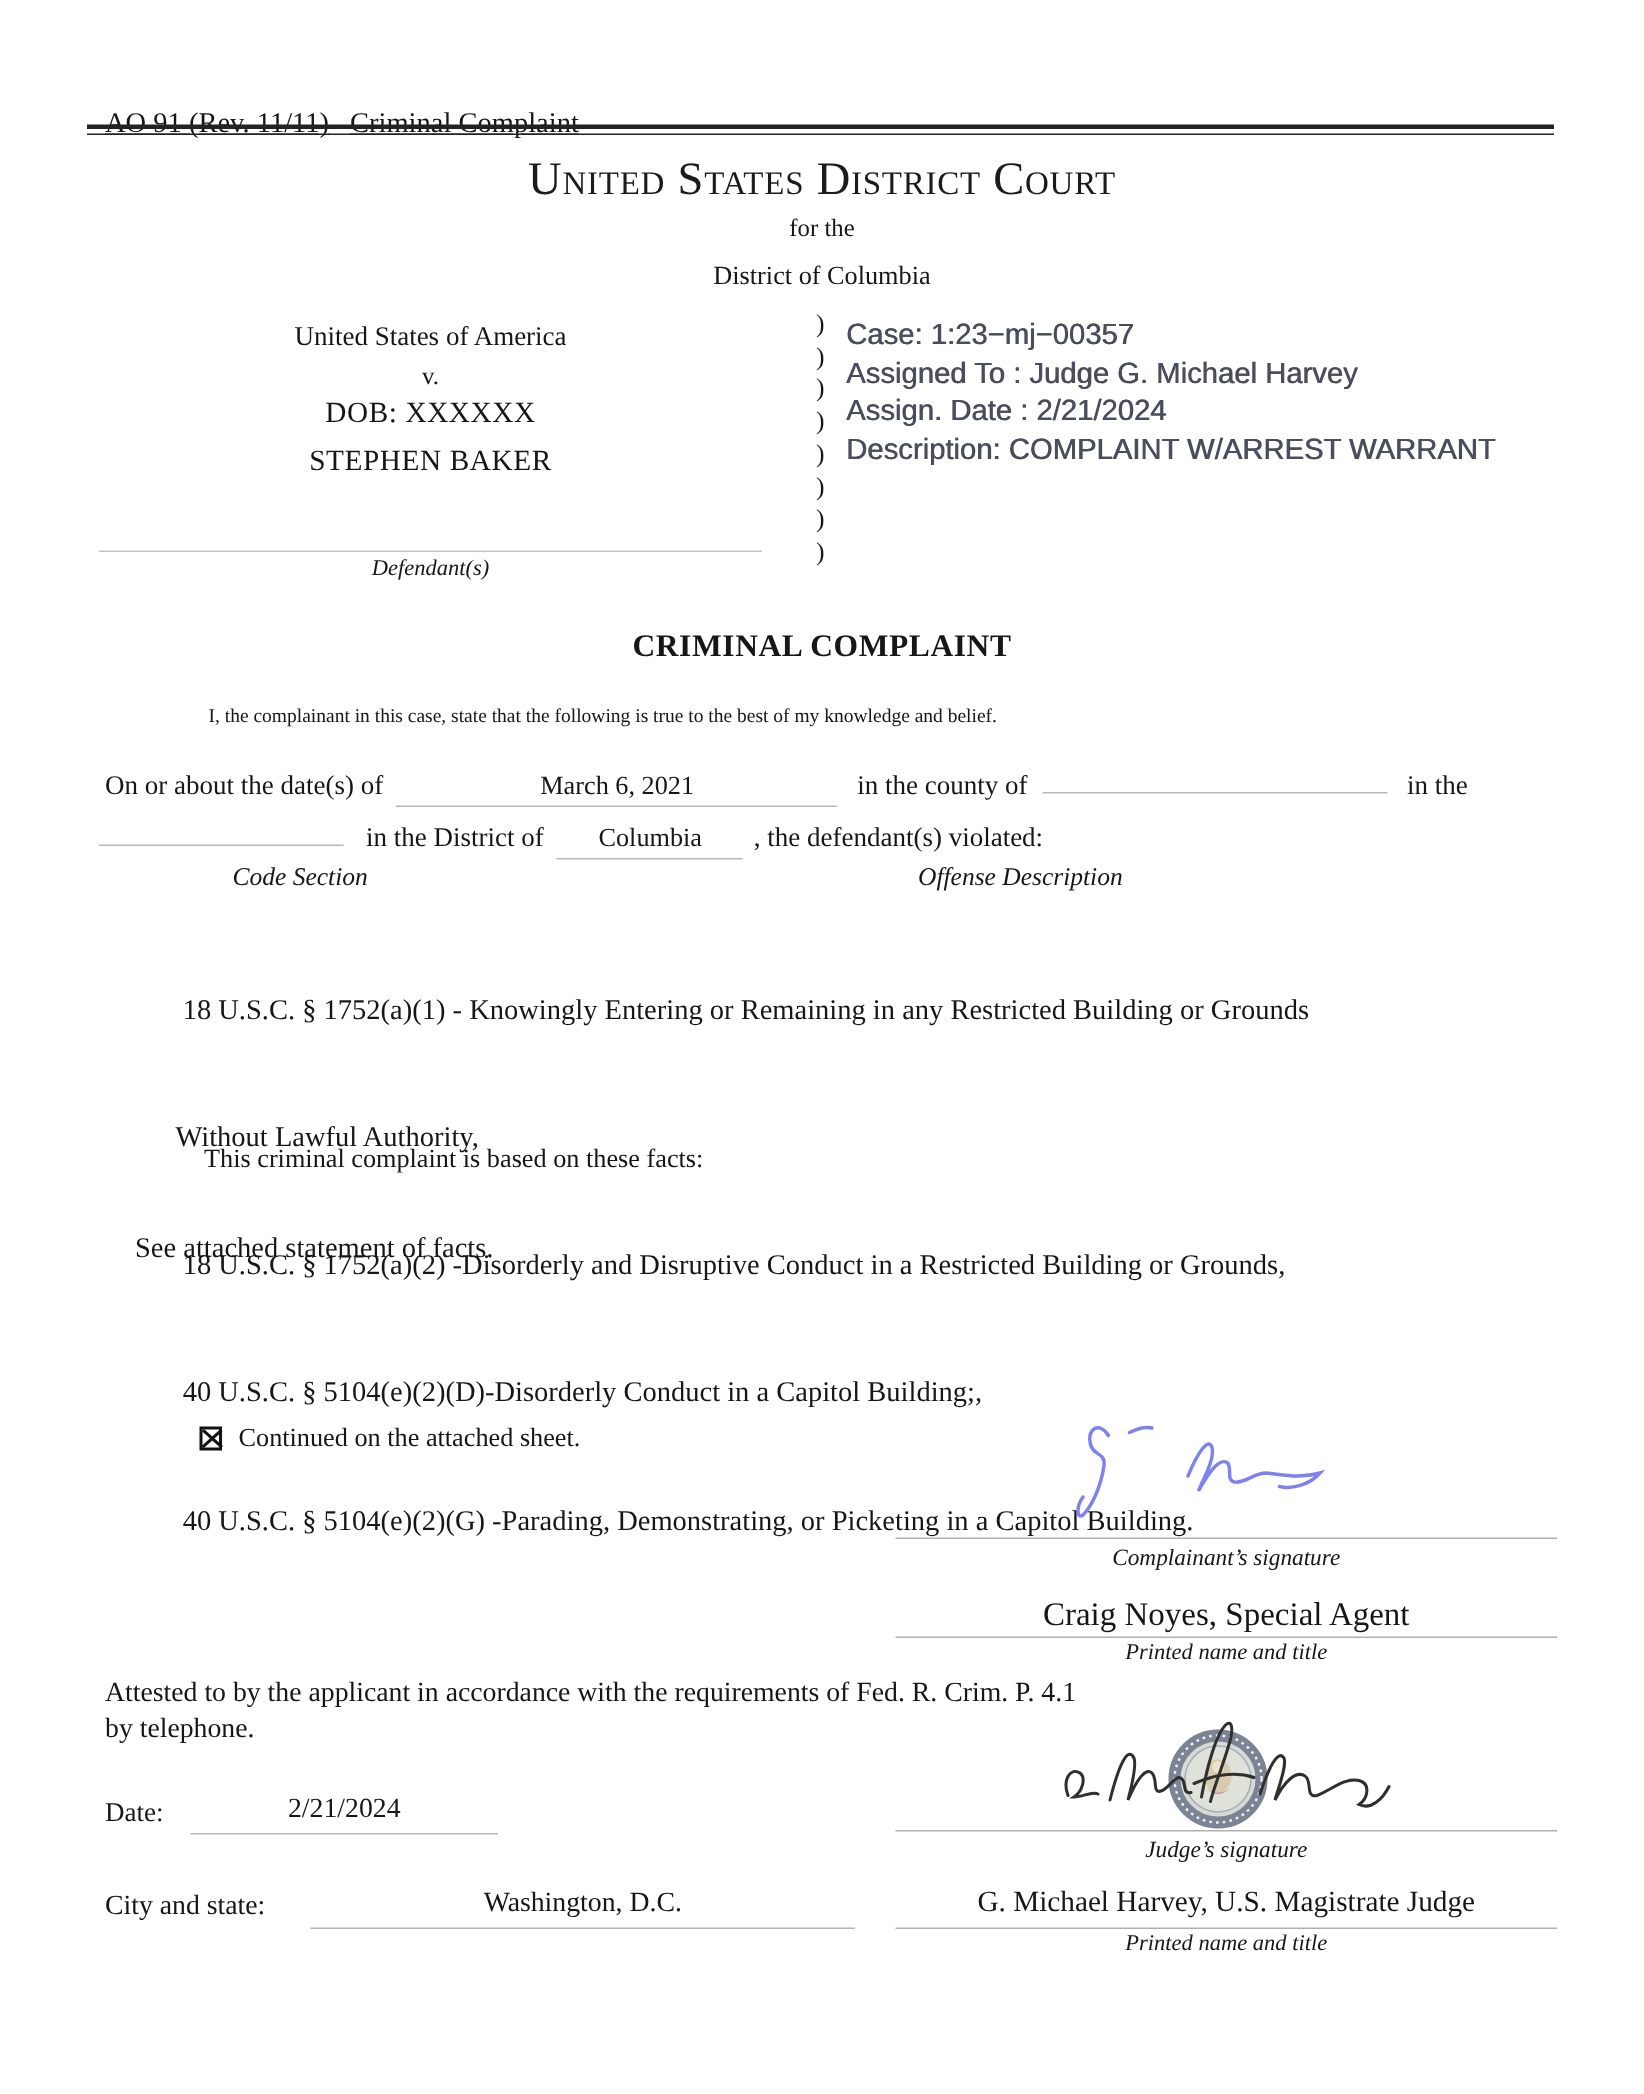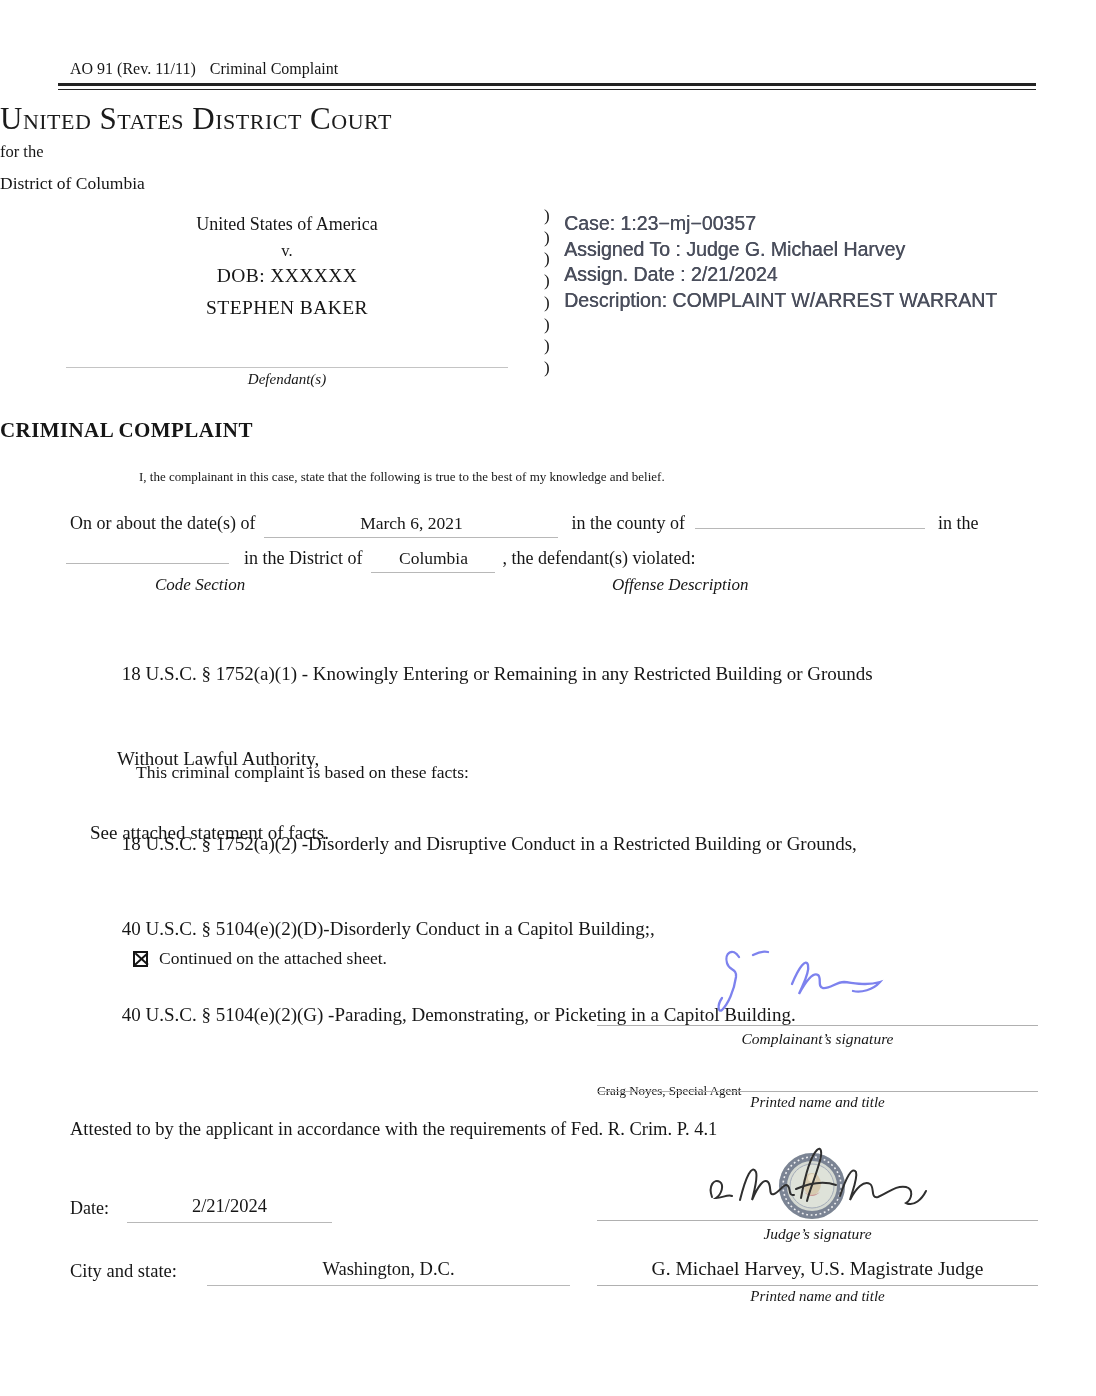--- a/index.html
+++ b/index.html
@@ -2,25 +2,25 @@
 <html><head>
 <meta charset="utf-8">
 <style>
   * { margin:0; padding:0; box-sizing:border-box; }
   html,body { width:1096px; height:1396px; background:#ffffff; }
   body { position:relative; font-family:"Liberation Serif", serif; color:#161616; overflow:hidden; }
   .abs { position:absolute; }
   .center { text-align:center; }
   .italic { font-style:italic;font-family:Liberation Serif, serif; }
   .blank { display:inline-block; border-bottom:1px solid #b8b8b8; text-align:center; vertical-align:baseline; }
-  .fullw { left:0; width:1096px; }
+  .fullw { left:0; width:1096px; text-align:center; }
   .sigline { border-top:1px solid #b0b0b0; height:0; }
   .siglabel { font-style:italic; font-size:15.5px; text-align:center; }
 
-  #form-ref { left:70px; top:60px; font-size:16px; }
+  #form-ref { left:70px; top:72px; font-size:19px;text-decoration:underline; }
   #form-ref span { margin-right:14px; }
   #header-rule { left:58px; top:83px; width:978px; height:7px;
                  border-top:3.5px solid #232323; border-bottom:1.5px solid #232323; }
 
   #court-title { top:101px; font-size:31px; font-variant:small-caps; letter-spacing:0.5px; font-weight:500; color:#1b1b1b; }
   #for-the { top:142px; font-size:16.5px; }
   #district-line { top:173px; font-size:17.5px; }
 
   #party-block { left:66px; top:214px; width:442px; text-align:center; }
   #plaintiff { font-size:18px; }
@@ -55,21 +55,21 @@
   #continuation-checkbox { width:15px; height:16px; border:2px solid #131313; position:relative; flex:none; }
   #continuation-checkbox::before, #continuation-checkbox::after {
     content:""; position:absolute; left:-2px; top:5.5px; width:17px; height:2.4px; background:#131313; }
   #continuation-checkbox::before { transform:rotate(42deg); }
   #continuation-checkbox::after  { transform:rotate(-42deg); }
   #continuation-label { font-size:17.5px; margin-left:11px; }
 
   .sigcol { left:597px; width:441px; }
   #comp-sig-line { top:1025px; }
   #comp-sig-label { top:1030px;text-align:center; }
-  #comp-printed-name { top:1063px; font-size:13px; text-align:left;margin-top:20px; }
+  #comp-printed-name { top:1063px; font-size:22px; text-align:center; }
   #comp-printed-line { top:1091px; }
   #comp-printed-label { top:1094px; font-size:15px; }
 
   #attestation { left:70px; top:1117px; width:760px; font-size:18.5px; line-height:24px; }
 
   #date-label { left:70px; top:1198px; font-size:18px; }
   #date-blank { left:127px; top:1196px; width:205px; height:27px; }
   #city-label { left:70px; top:1261px; font-size:18.5px; }
   #city-blank { left:207px; top:1259px; width:363px; height:27px; }
   #city-blank .val, #date-blank .val { font-size:18.5px; }
@@ -167,20 +167,21 @@
 </svg>
 
 <div class="abs sigcol sigline" id="comp-sig-line"></div>
 <div class="abs sigcol siglabel" id="comp-sig-label">Complainant’s signature</div>
 <div class="abs sigcol" id="comp-printed-name">Craig Noyes, Special Agent</div>
 <div class="abs sigcol sigline" id="comp-printed-line"></div>
 <div class="abs sigcol siglabel" id="comp-printed-label">Printed name and title</div>
 
 <div class="abs" id="attestation">
   <div>Attested to by the applicant in accordance with the requirements of Fed. R. Crim. P. 4.1</div>
+  <div>by telephone.</div>
 </div>
 
 <div class="abs" id="date-label">Date:</div>
 <span class="abs blank" id="date-blank"><span class="val">2/21/2024</span></span>
 
 <svg class="abs" id="judge-sig-svg" width="235" height="95" viewBox="0 0 235 95">
   <g opacity="0.8">
     <circle cx="114" cy="46" r="33" fill="#ccd2c9"></circle>
     <circle cx="114" cy="46" r="29" fill="none" stroke="#46536c" stroke-width="8" opacity="0.85"></circle>
     <circle cx="114" cy="46" r="29" fill="none" stroke="#ffffff" stroke-width="1.6" stroke-dasharray="1.8,2.7" opacity="0.9"></circle>

